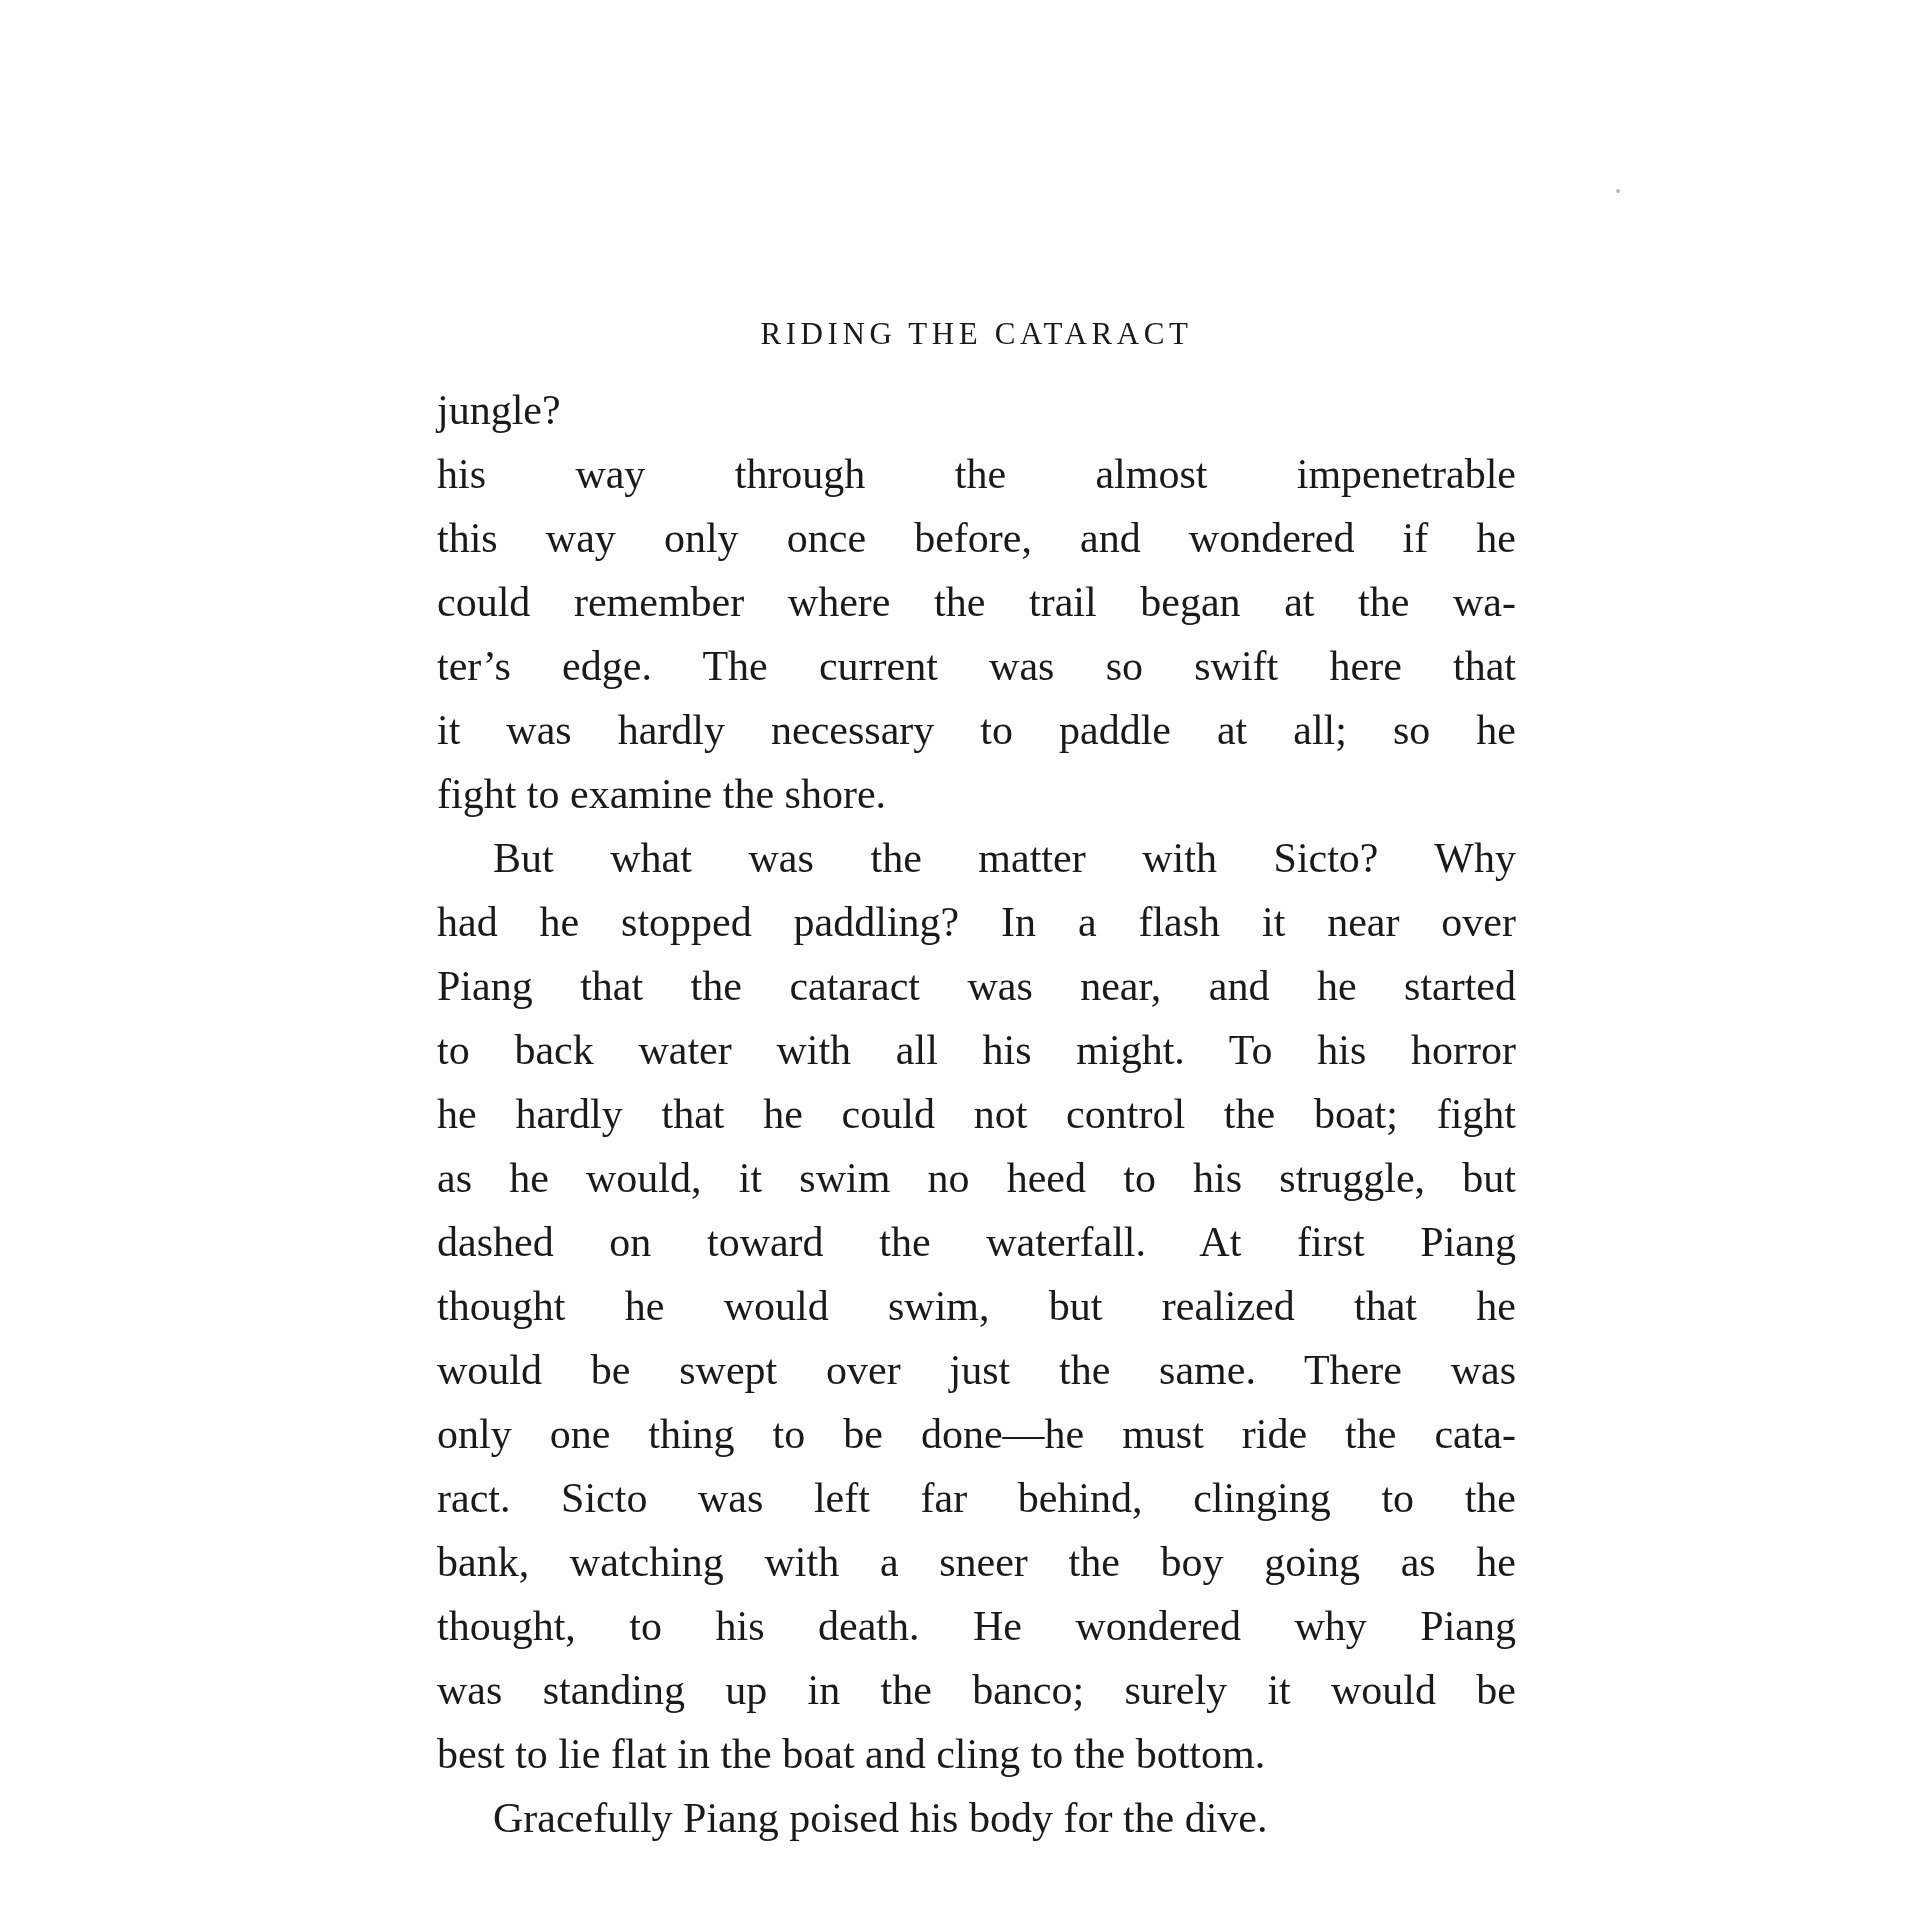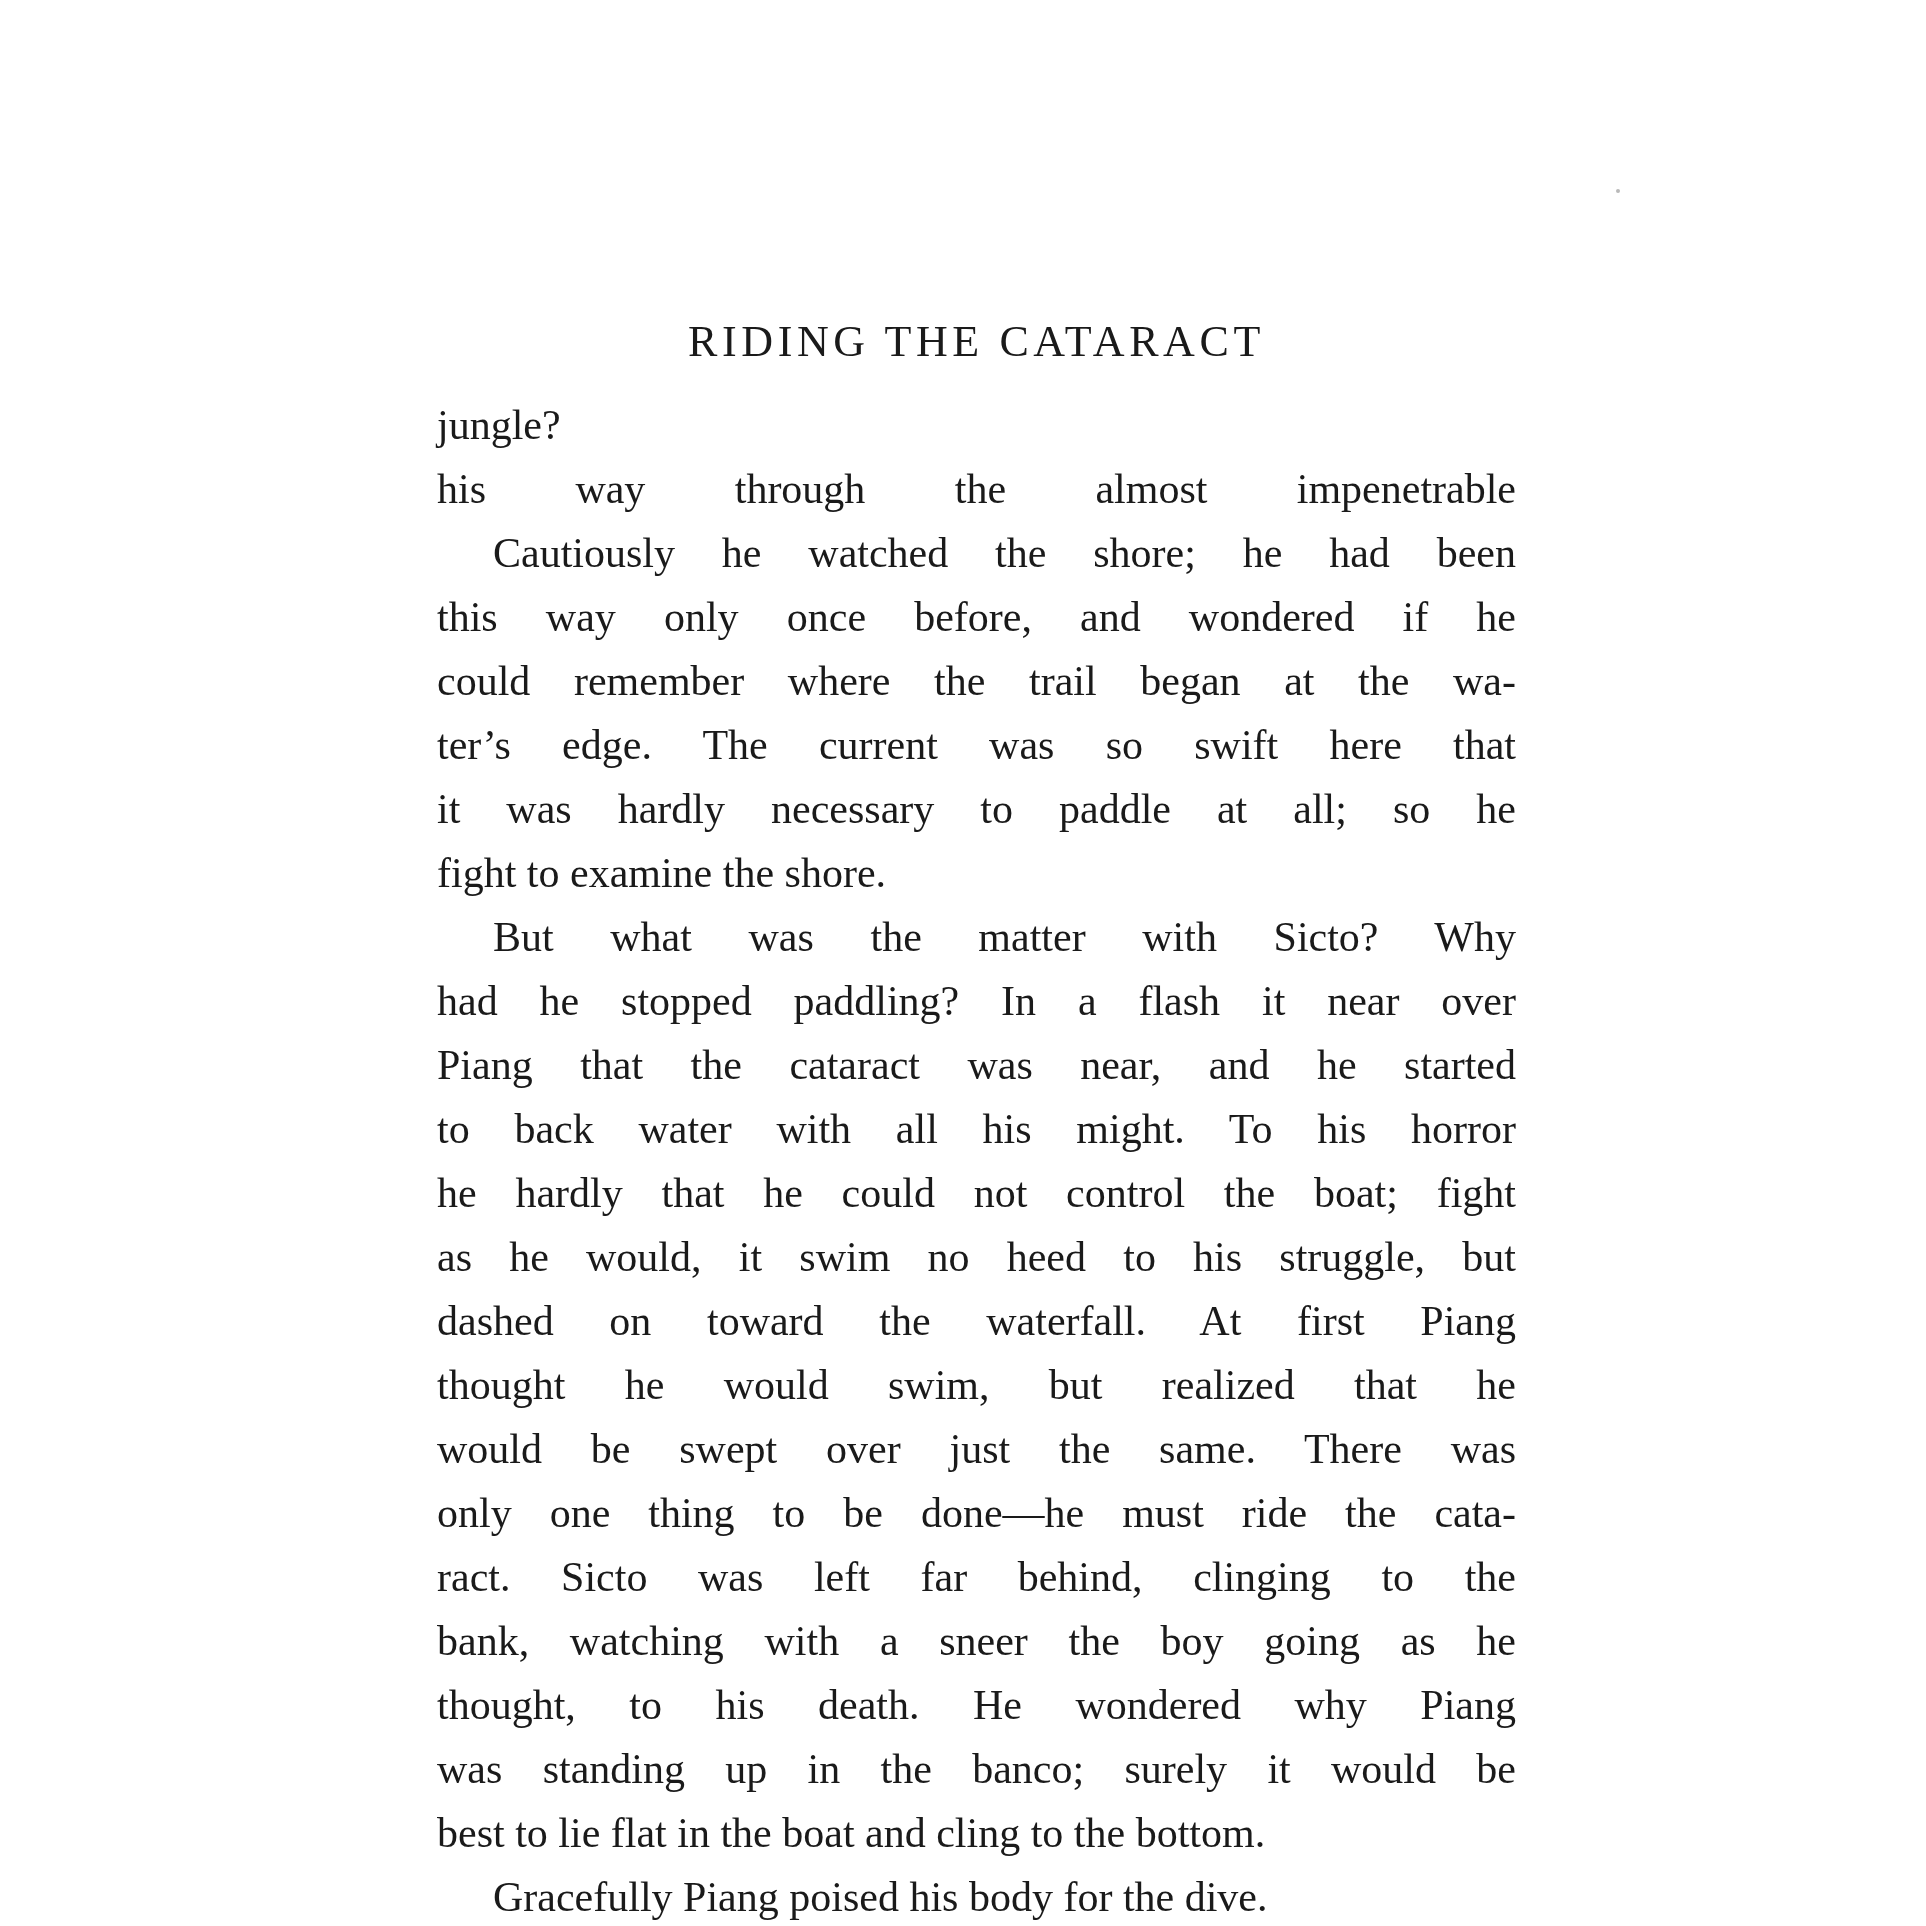--- a/index.html
+++ b/index.html
@@ -17,21 +17,21 @@
     overflow: hidden;
   }
   .content-column {
     position: absolute;
     left: 437px;
     top: 316px;
     width: 1079px;
   }
   .heading {
     text-align: center;
-    font-size: 44px;
+    font-size: 31px;
     letter-spacing: 4.6px;
     margin-bottom: 26px;
     white-space: nowrap;
   }
   .text-block {
     font-size: 42px;
     line-height: 64px;
   }
   .paragraph { margin: 0; }
   .line {
@@ -61,21 +61,20 @@
 
   <div class="content-column">
     <div class="heading">RIDING THE CATARACT</div>
 
     <div class="text-block">
         <div class="paragraph">
           <div class="line last">jungle?</div>
           <div class="line">his way through the almost impenetrable</div>
         </div>
         <div class="paragraph">
-          <div class="line indent">Cautiously he watched the shore; he had been</div>
           <div class="line">this way only once before, and wondered if he</div>
           <div class="line">could remember where the trail began at the wa-</div>
           <div class="line">ter’s edge.  The current was so swift here that</div>
           <div class="line">it was hardly necessary to paddle at all; so he</div>
           <div class="line last">fight to examine the shore.</div>
         </div>
         <div class="paragraph">
           <div class="line indent">But what was the matter with Sicto?  Why</div>
           <div class="line">had he stopped paddling?  In a flash it near over</div>
           <div class="line">Piang that the cataract was near, and he started</div>

